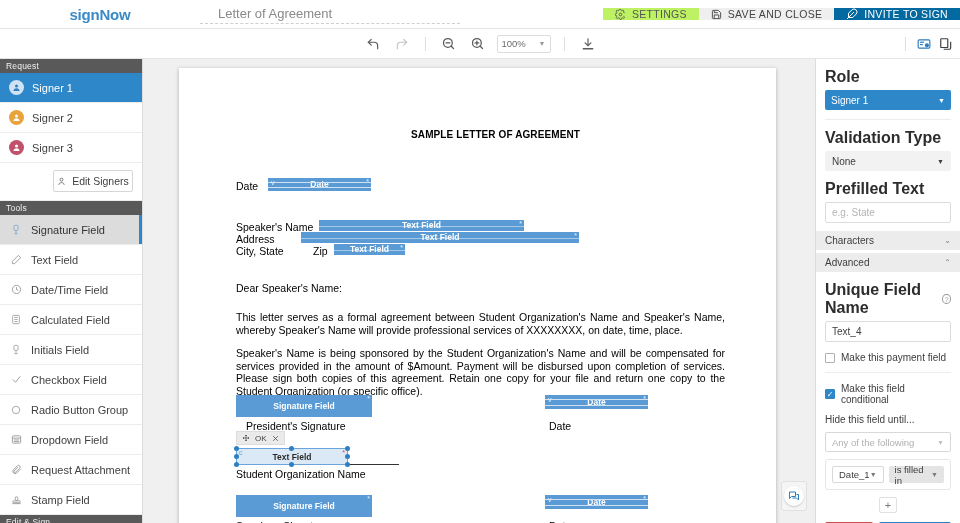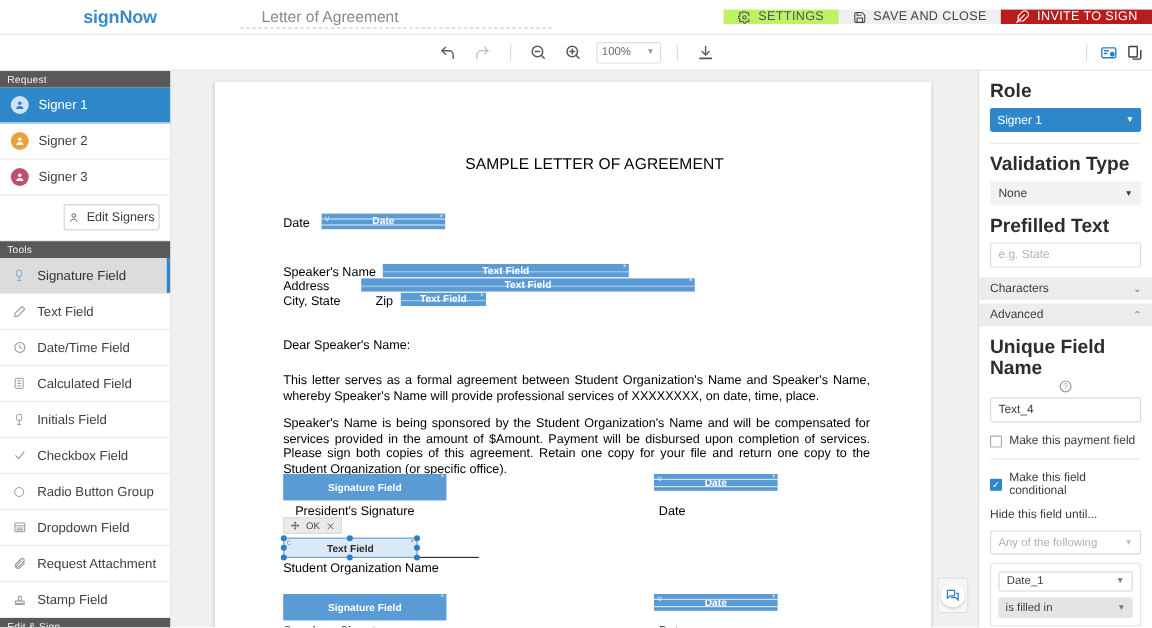--- a/index.html
+++ b/index.html
@@ -29,21 +29,21 @@
     min-width:260px;
   }
   .header-spacer { flex:1; }
   .hdr-btn {
     display:flex; align-items:center; gap:6px; padding:0 12px;
     font-size:10.5px; letter-spacing:0.3px; cursor:pointer;
     text-transform:uppercase;
   }
   .hdr-settings { color:#555; background:#bef264; }
   .hdr-save { color:#444; background:#efefef; }
-  .hdr-invite { color:#fff; background:#b91c1c; font-weight:normal; }
+  .hdr-invite { color:#fff; background:#0369a1; font-weight:normal; }
 
   
   .toolbar {
     position:absolute; top:29px; left:0; width:960px; height:30px;
     background:#fff; border-bottom:1px solid #e4e4e4;
     display:flex; align-items:center;
   }
   .tb-center {
     position:absolute; left:0; right:0; display:flex; align-items:center;
     justify-content:center; gap:9px;
@@ -98,21 +98,21 @@
   .canvas {
     position:absolute; top:59px; left:143px; right:145px; bottom:0;
     background:#f0f0f0; overflow:hidden;
   }
   .page {
     position:absolute; left:36px; top:9px; width:597px; height:520px;
     background:#fff; box-shadow:0 1px 4px rgba(0,0,0,.28);
   }
   .doc-h1 {
     position:absolute; left:0; right:0; top:61px; text-align:center;
-    font-size:13px; font-weight:normal; color:#000; letter-spacing:0.1px;margin-left:36px;
+    font-size:10px; font-weight:bold; color:#000; letter-spacing:0.1px;margin-left:36px;
   }
   .doc-txt { position:absolute; font-size:10.5px; color:#000; line-height:12.6px; }
   .doc-just { text-align:justify; }
 
   
   .fld {
     position:absolute; background:#5b9bd5; color:#fff;
     font-size:8.5px; font-weight:bold; text-align:center;
     display:flex; align-items:center; justify-content:center;
     cursor:pointer; line-height:1;
@@ -186,31 +186,31 @@
   }
   .rp-input.ph { color:#b4b4b4; }
   .rp-div { height:1px; background:#ececec; margin:9px 0 0 0; }
   .acc {
     height:19px; background:#ececec; display:flex; align-items:center;
     justify-content:space-between; padding:0 9px; font-size:10px; color:#3d3d3d;
     cursor:pointer; margin-top:8px;
   }
   .acc + .acc { margin-top:3px; }
   .acc .car { font-size:8px; color:#7a7a7a; }
-  .rp-label-row { display:flex; align-items:center; justify-content:space-between; margin:9px 0 4px 0;flex-direction:column; }
+  .rp-label-row { display:flex; align-items:center; justify-content:space-between; margin:9px 0 4px 0; }
   .help-ico { width:10px; height:10px; border-radius:50%; border:1px solid #9a9a9a; color:#9a9a9a;
     font-size:7px; display:flex; align-items:center; justify-content:center; }
   .cbrow { display:flex; align-items:center; gap:6px; font-size:10px; color:#3d3d3d; margin-top:10px; cursor:pointer; }
   .cb { width:10px; height:10px; border:1px solid #b0b0b0; border-radius:1px; background:#fff; flex:none; }
   .cb.checked { background:#2d87c9; border-color:#2d87c9; color:#fff; font-size:8px;
     display:flex; align-items:center; justify-content:center; }
   .hide-until { font-size:10px; color:#3d3d3d; margin-top:9px; }
   .cond-group {
     border:1px solid #e6e6e6; border-radius:3px; padding:6px; margin-top:7px;
-    display:flex; flex-direction:column; gap:5px;
+    display:flex; flex-direction:row; gap:5px;
   }
   .cond-sel {
     height:17px; background:#e4e4e4; border-radius:2px; display:flex;
     align-items:center; justify-content:space-between; padding:0 6px;
     font-size:9.5px; color:#3d3d3d; cursor:pointer;
   }
   .cond-sel.first { background:#fff; border:1px solid #d8d8d8; }
   .plus-btn {
     width:18px; height:16px; border:1px solid #e0e0e0; border-radius:2px;
     background:#fff; margin:7px auto 0 auto; display:flex;

